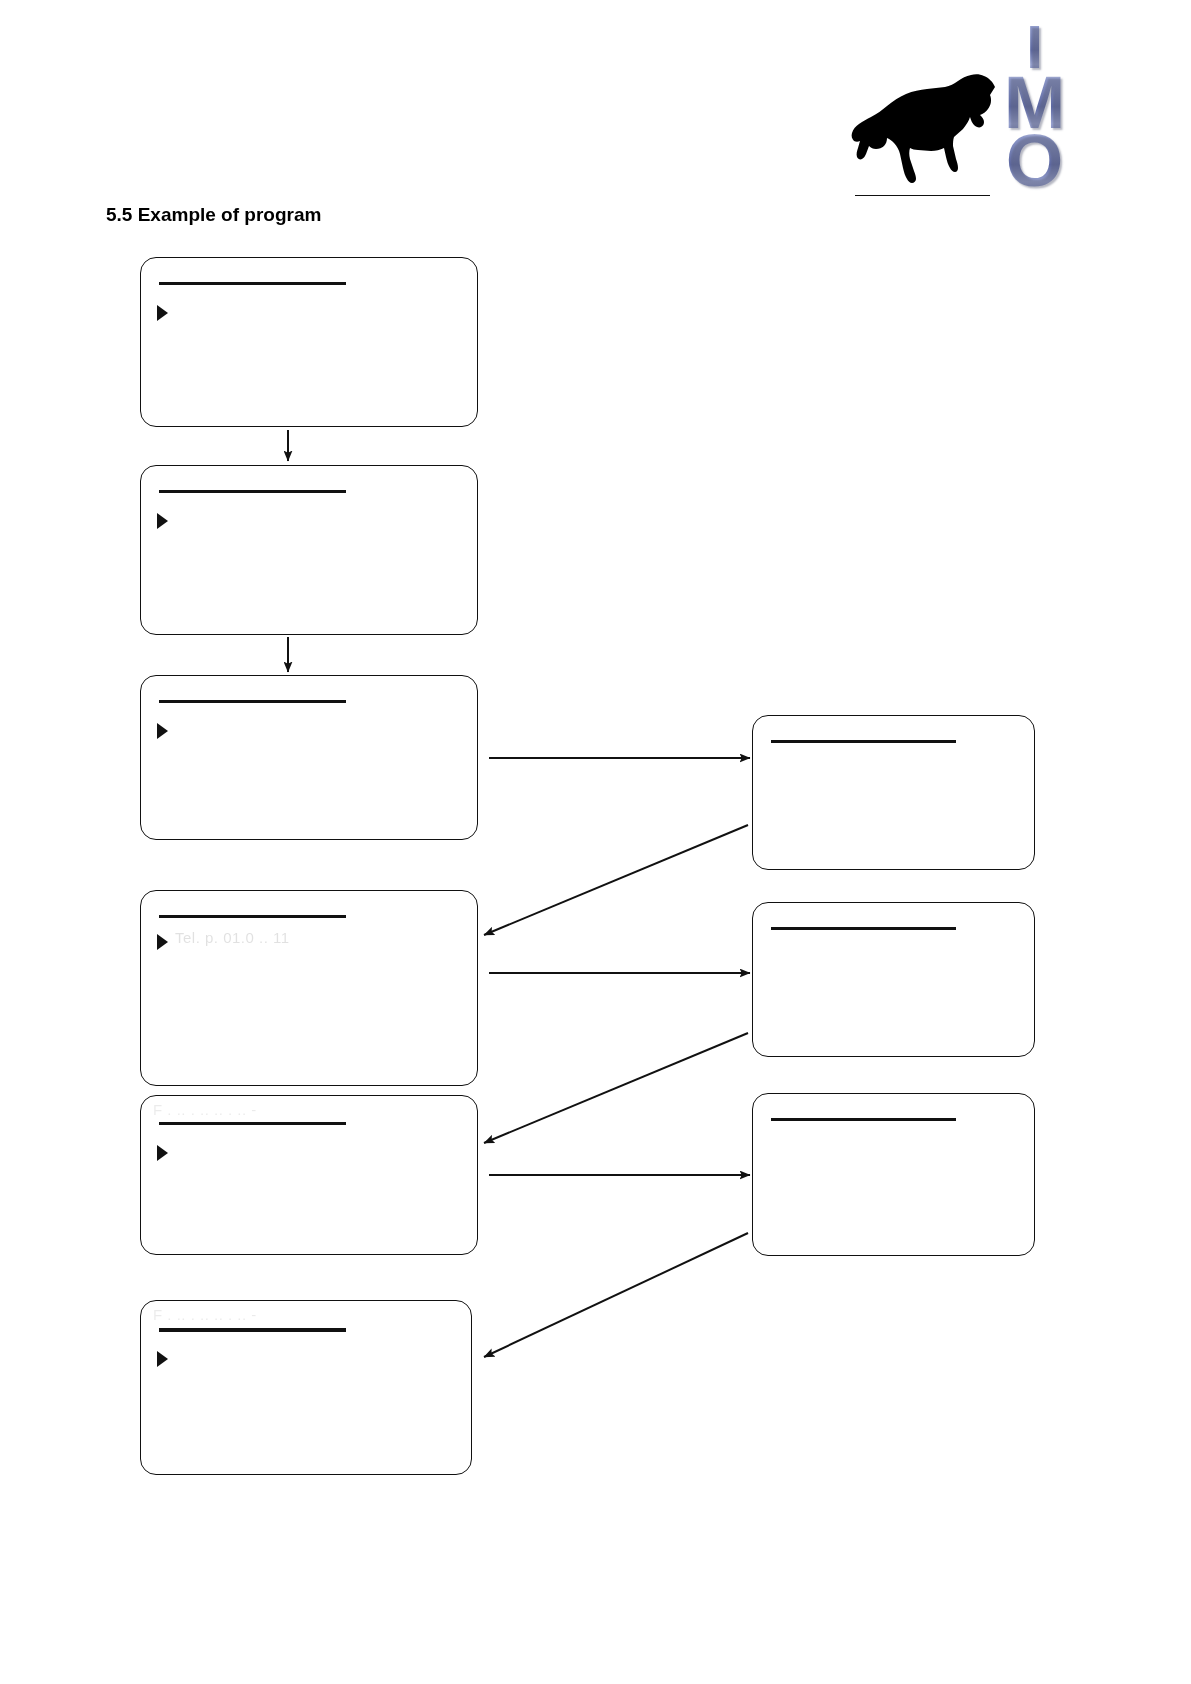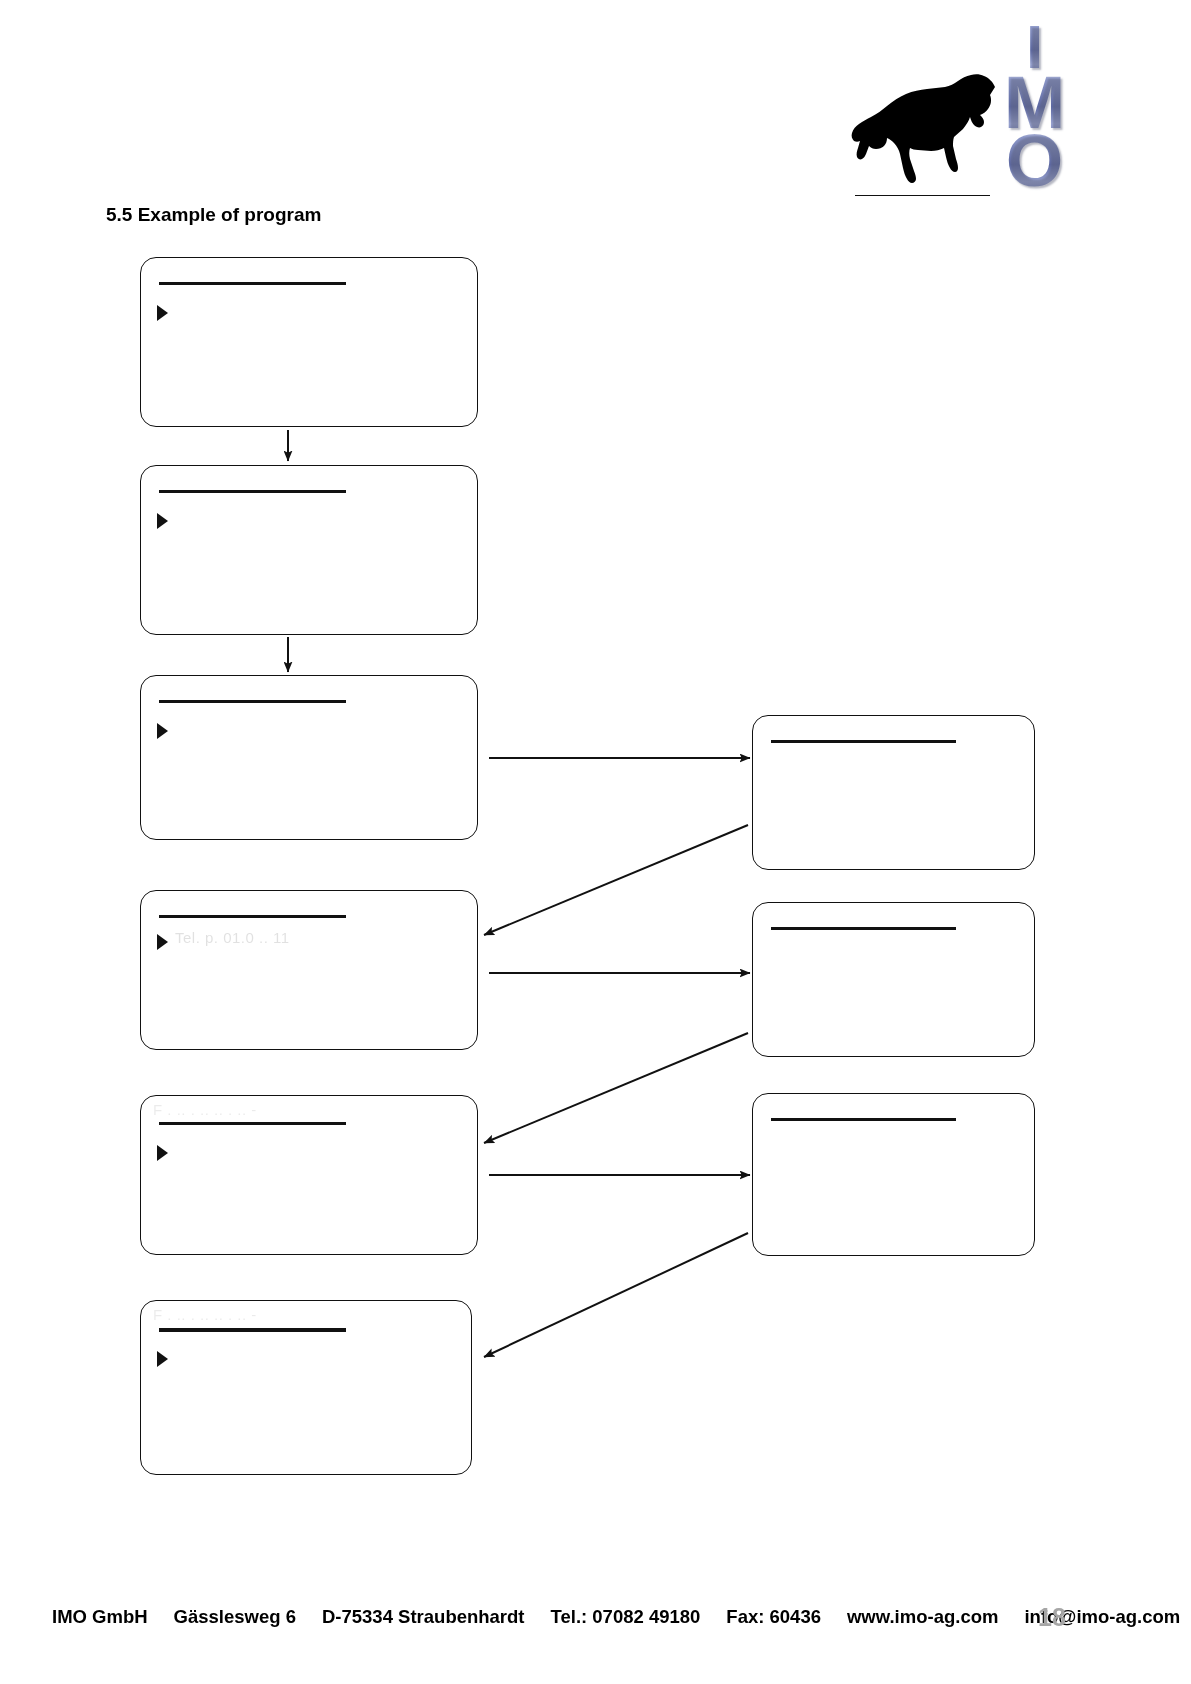--- a/index.html
+++ b/index.html
@@ -201,21 +201,21 @@
   <div class="screen" style="left:140px; top:465px; width:338px; height:170px;">
     <div class="screen-rule" style="left:18px; top:24px; width:187px;"></div>
     <div class="cursor-icon" style="left:16px; top:47px;"></div>
   </div>
 
   <div class="screen" style="left:140px; top:675px; width:338px; height:165px;">
     <div class="screen-rule" style="left:18px; top:24px; width:187px;"></div>
     <div class="cursor-icon" style="left:16px; top:47px;"></div>
   </div>
 
-  <div class="screen" style="left:140px; top:890px; width:338px; height:160px;">
+  <div class="screen" style="left:140px; top:890px; width:338px; height:196px;">
     <div class="screen-rule" style="left:18px; top:24px; width:187px;"></div>
     <div class="cursor-icon" style="left:16px; top:43px;"></div>
     <div class="screen-text" style="left:34px; top:38px;">Tel. p. 01.0 .. 11</div>
   </div>
 
   <div class="screen" style="left:140px; top:1095px; width:338px; height:160px;">
     <div class="screen-text faintest" style="left:12px; top:5px;">F . .. .  .. .. . .. -</div>
     <div class="screen-rule" style="left:18px; top:26px; width:187px;"></div>
     <div class="cursor-icon" style="left:16px; top:49px;"></div>
   </div>
@@ -231,26 +231,14 @@
   </div>
 
   <div class="screen" style="left:752px; top:902px; width:283px; height:155px;">
     <div class="screen-rule" style="left:18px; top:24px; width:185px;"></div>
   </div>
 
   <div class="screen" style="left:752px; top:1093px; width:283px; height:163px;">
     <div class="screen-rule" style="left:18px; top:24px; width:185px;"></div>
   </div>
 
-  <div id="footer">
-    <div id="footer-inner">
-      <span>IMO GmbH</span>
-      <span>Gässlesweg 6</span>
-      <span>D-75334 Straubenhardt</span>
-      <span>Tel.: 07082 49180</span>
-      <span>Fax: 60436</span>
-      <span>www.imo-ag.com</span>
-      <span>info@imo-ag.com</span>
-    </div>
-    <div id="page-number">18</div>
-  </div>
 
 </div>
 
 </body></html>

